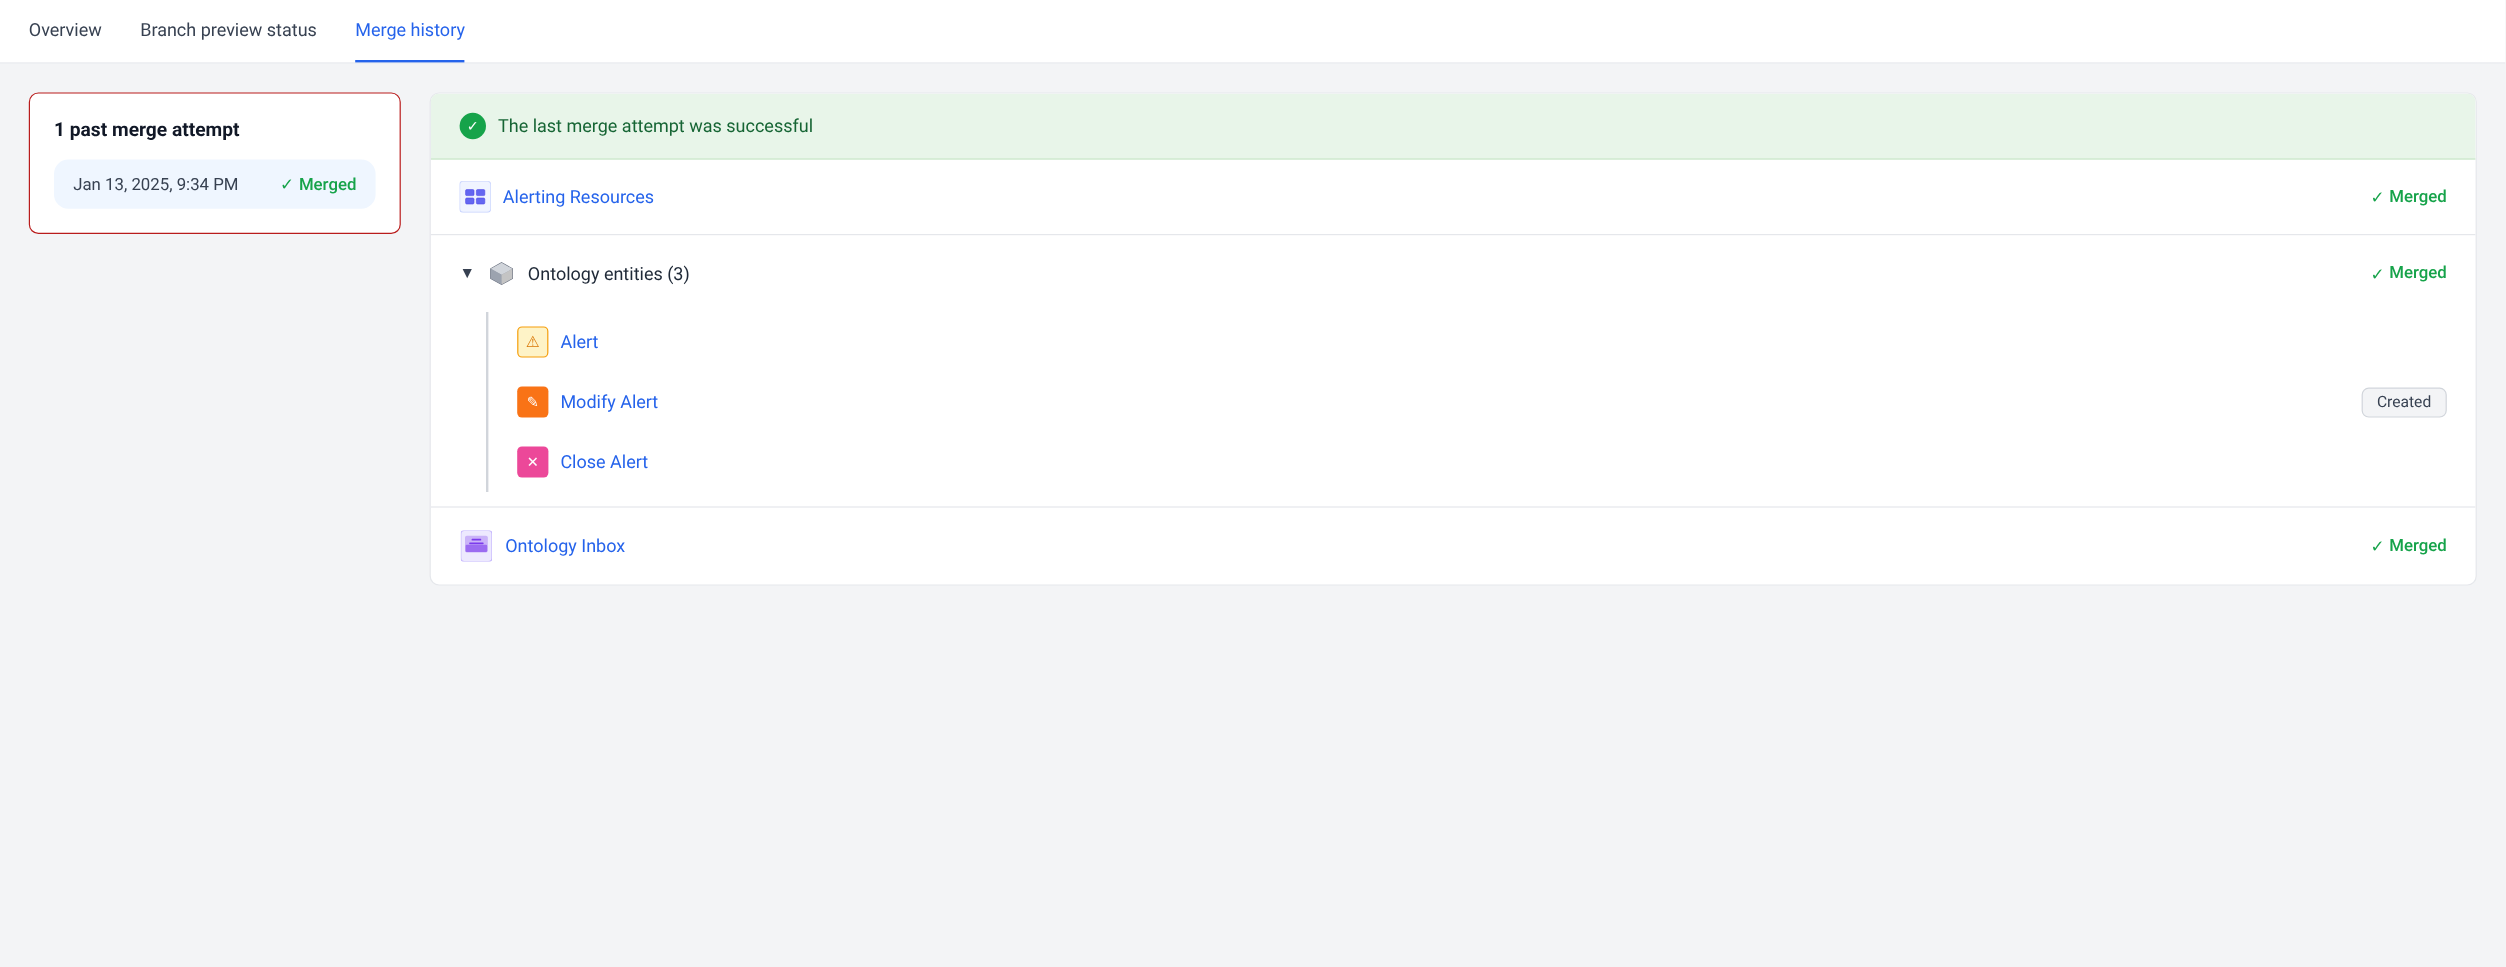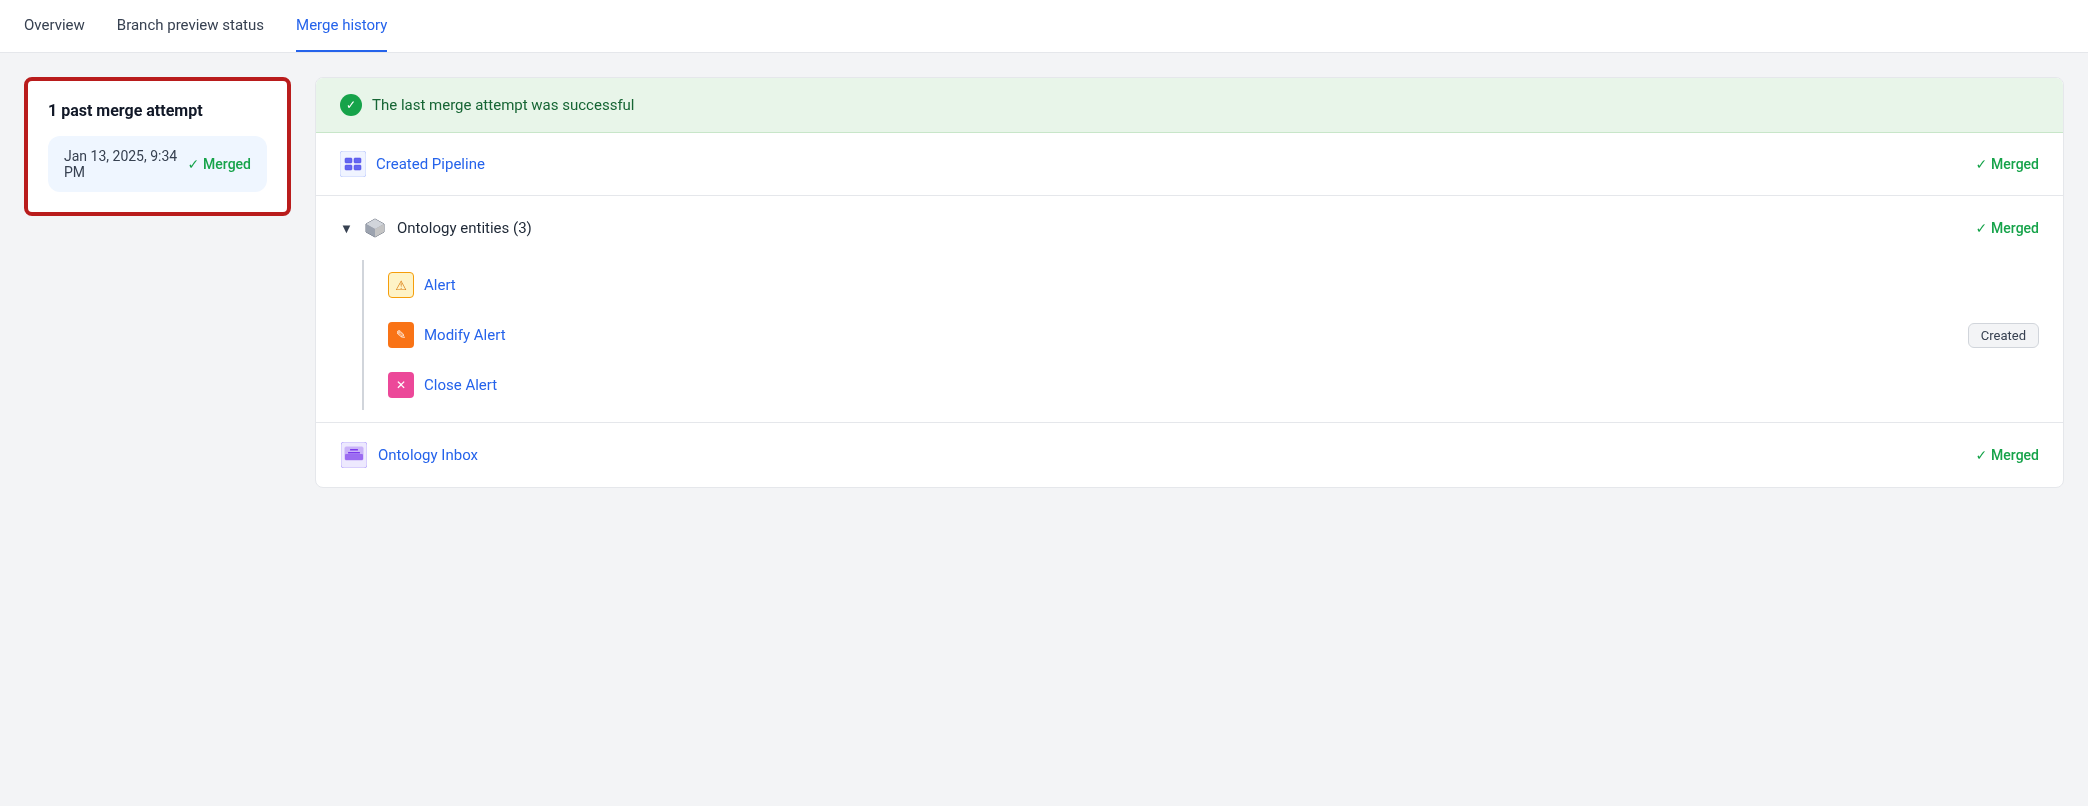--- a/index.html
+++ b/index.html
@@ -37,23 +37,23 @@
     .main-content {
       padding: 24px;
       display: flex;
       gap: 24px;
       align-items: flex-start;
     }
 
     
     .left-panel {
       background: #fff;
-      border: 4px solid #b91c1c;
+      border: 1px solid #b91c1c;
       border-radius: 8px;
-      width: 267px;
+      width: 310px;
       flex-shrink: 0;
       padding: 20px;
     }
 
     .left-panel-title {
       font-weight: 700;
       font-size: 16px;
       color: #111827;
       margin-bottom: 16px;
     }
@@ -302,21 +302,21 @@
       <div class="resource-left">
         <div class="pipeline-icon">
           <svg width="26" height="26" viewBox="0 0 26 26" fill="none">
             <rect width="26" height="26" rx="3" fill="#f0f4ff" stroke="#c7d2fe" stroke-width="1"></rect>
             <rect x="5" y="7" width="7" height="5" rx="1" fill="#6366f1" stroke="#4f46e5" stroke-width="0.5"></rect>
             <rect x="14" y="7" width="7" height="5" rx="1" fill="#6366f1" stroke="#4f46e5" stroke-width="0.5"></rect>
             <rect x="5" y="14" width="7" height="5" rx="1" fill="#6366f1" stroke="#4f46e5" stroke-width="0.5"></rect>
             <rect x="14" y="14" width="7" height="5" rx="1" fill="#6366f1" stroke="#4f46e5" stroke-width="0.5"></rect>
           </svg>
         </div>
-        <span class="resource-name">Created Pipeline</span>
+        <span class="resource-name">Alerting Resources</span>
       </div>
       <div class="merged-badge">
         <span class="check-icon">✓</span>
         <span>Merged</span>
       </div>
     </div>
 
     <div class="ontology-section">
       <div class="ontology-header">
         <div class="ontology-left">

